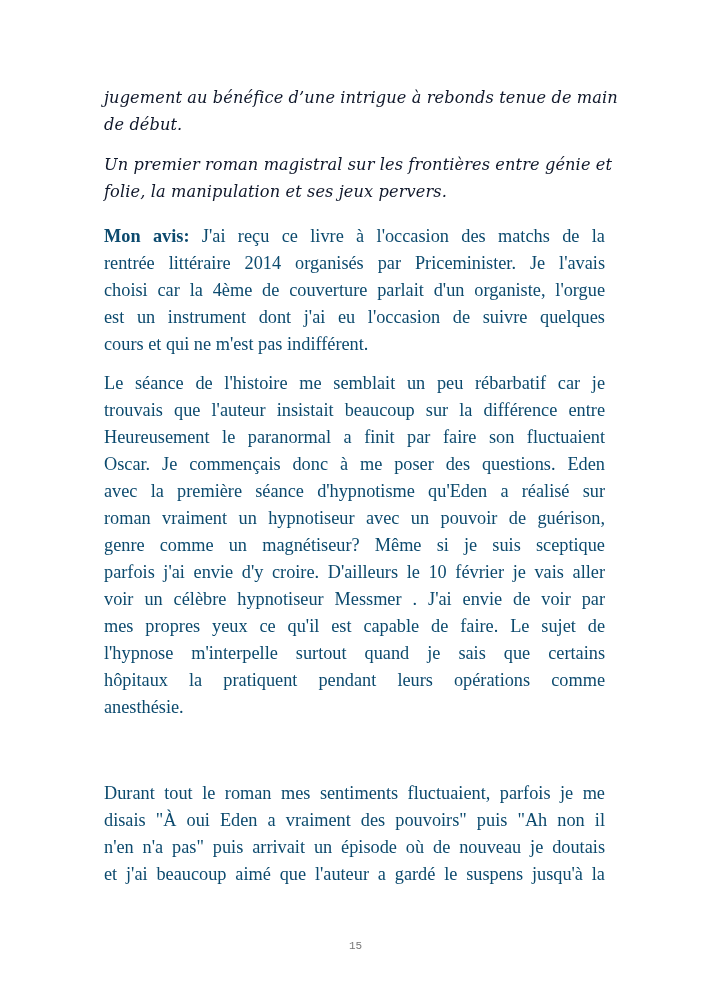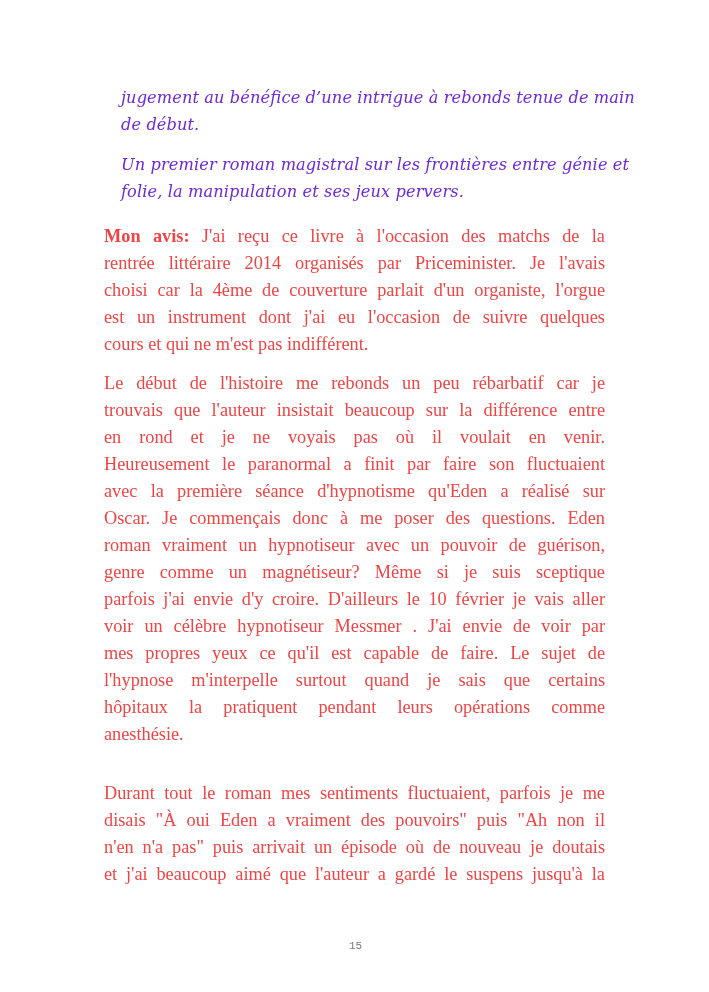--- a/index.html
+++ b/index.html
@@ -1,20 +1,20 @@
 <!DOCTYPE html>
 <html><head>
   <meta charset="utf-8">
   <style>
     html, body { margin: 0; padding: 0; background: #ffffff; }
     body { width: 709px; height: 992px; position: relative; overflow: hidden; }
     .page { position: absolute; left: 0; top: 0; width: 709px; height: 992px; background: #ffffff; }
     .text-block { position: absolute; left: 104px; width: 501px; }
-    .para { margin: 0; font-family: "Liberation Serif", serif; font-size: 18.3px; line-height: 27px; color: #ef4444; text-align: justify; }
-    .italic { font-style: italic; color: #6d28d9; font-family: "DejaVu Serif", serif; font-size: 16.2px; letter-spacing: 0.1px; margin-left: 17px; }
+    .para { margin: 0; font-family: "Liberation Serif", serif; font-size: 18.3px; line-height: 27px; color: #0c4a6e; text-align: justify; }
+    .italic { font-style: italic; color: #0f172a; font-family: "DejaVu Serif", serif; font-size: 16.2px; letter-spacing: 0.1px; }
     .line { display: block; text-align: justify; text-align-last: justify; white-space: nowrap; height: 27px; }
     .line.last { text-align-last: left; }
     .bold { font-weight: bold; }
     .page-number { position: absolute; top: 940px; left: 1px; width: 709px; text-align: center; font-family: Liberation Mono, monospace; font-size: 11px; color: #777777; }
   </style>
 </head>
 <body>
 
 <div class="page">
 
@@ -37,26 +37,25 @@
       <span class="line"><span class="bold">Mon avis:</span><span> J'ai reçu ce livre à l'occasion des matchs de la</span></span>
       <span class="line">rentrée littéraire 2014 organisés par Priceminister. Je l'avais</span>
       <span class="line">choisi car la 4ème de couverture parlait d'un organiste, l'orgue</span>
       <span class="line">est un instrument dont j'ai eu l'occasion de suivre quelques</span>
       <span class="line last">cours et qui ne m'est pas indifférent.</span>
     </p>
   </div>
 
   <div class="text-block" style="top:370px;">
     <p class="para">
-      <span class="line">Le début de l'histoire me rebonds un peu rébarbatif car je</span>
+      <span class="line">Le séance de l'histoire me semblait un peu rébarbatif car je</span>
       <span class="line">trouvais que l'auteur insistait beaucoup sur la différence entre</span>
-      <span class="line">en rond et je ne voyais pas où il voulait en venir.</span>
       <span class="line">Heureusement le paranormal a finit par faire son fluctuaient</span>
+      <span class="line">Oscar. Je commençais donc à me poser des questions. Eden</span>
       <span class="line">avec la première séance d'hypnotisme qu'Eden a réalisé sur</span>
-      <span class="line">Oscar. Je commençais donc à me poser des questions. Eden</span>
       <span class="line">roman vraiment un hypnotiseur avec un pouvoir de guérison,</span>
       <span class="line">genre comme un magnétiseur? Même si je suis sceptique</span>
       <span class="line">parfois j'ai envie d'y croire. D'ailleurs le 10 février je vais aller</span>
       <span class="line">voir un célèbre hypnotiseur Messmer . J'ai envie de voir par</span>
       <span class="line">mes propres yeux ce qu'il est capable de faire. Le sujet de</span>
       <span class="line">l'hypnose m'interpelle surtout quand je sais que certains</span>
       <span class="line">hôpitaux la pratiquent pendant leurs opérations comme</span>
       <span class="line last">anesthésie.</span>
     </p>
   </div>

